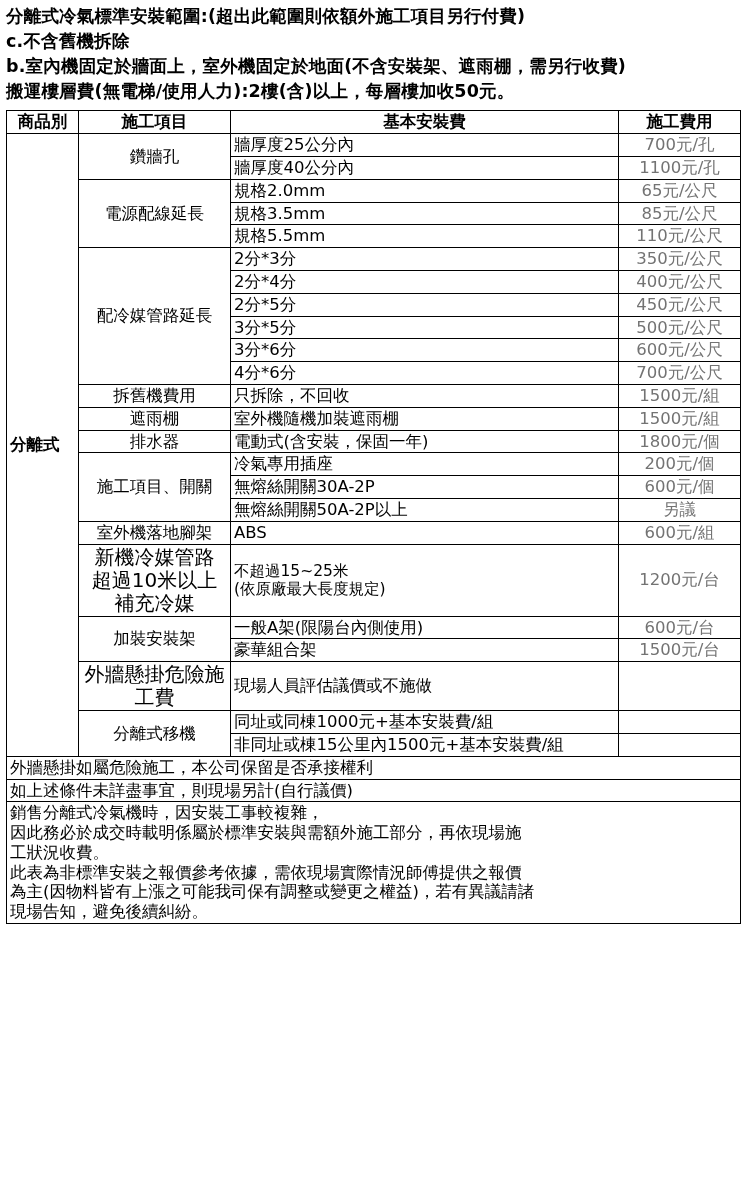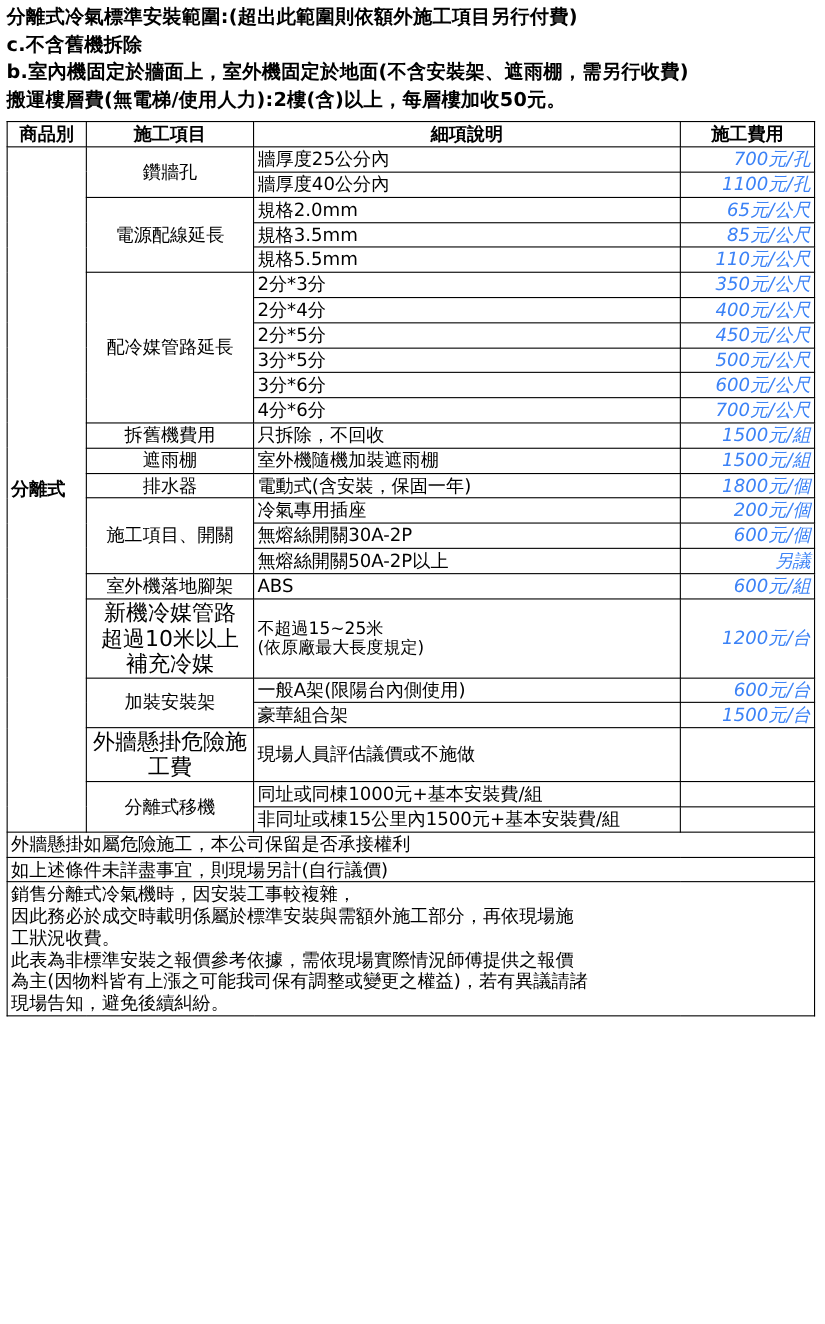--- a/index.html
+++ b/index.html
@@ -78,26 +78,25 @@
   .desc-cell {
     text-align: left;
     padding-left: 5px;
     font-size: 16px;
   }
   .desc-cell.two {
     line-height: 1.18;
     font-size: 15.5px;
   }
   .fee-cell {
-    text-align: right;
+    text-align: center;
     padding-right: 5px;
-    color: #3b82f6;
+    color: #737373;
     font-size: 16px;
     white-space: nowrap;
-    font-style: italic;
   }
   .notes td {
     text-align: left;
     padding-left: 5px;
     font-size: 16px;
     line-height: 1.3;
   }
   .notes-block td {
     font-size: 16.5px;
     line-height: 1.38;
@@ -120,21 +119,21 @@
     <colgroup>
       <col class="col-cat">
         <col class="col-item">
         <col class="col-desc">
         <col class="col-fee">
     </colgroup>
     <thead>
       <tr>
         <th class="hdr">商品別</th>
         <th class="hdr">施工項目</th>
-        <th class="hdr">細項說明</th>
+        <th class="hdr">基本安裝費</th>
         <th class="hdr">施工費用</th>
       </tr>
     </thead>
     <tbody id="tbody">
         <tr>
           <td class="cat-cell" rowspan="24">分離式</td>
           <td class="item-cell" rowspan="2">鑽牆孔</td>
           <td class="desc-cell">牆厚度25公分內</td>
           <td class="fee-cell">700元/孔</td>
         </tr>

